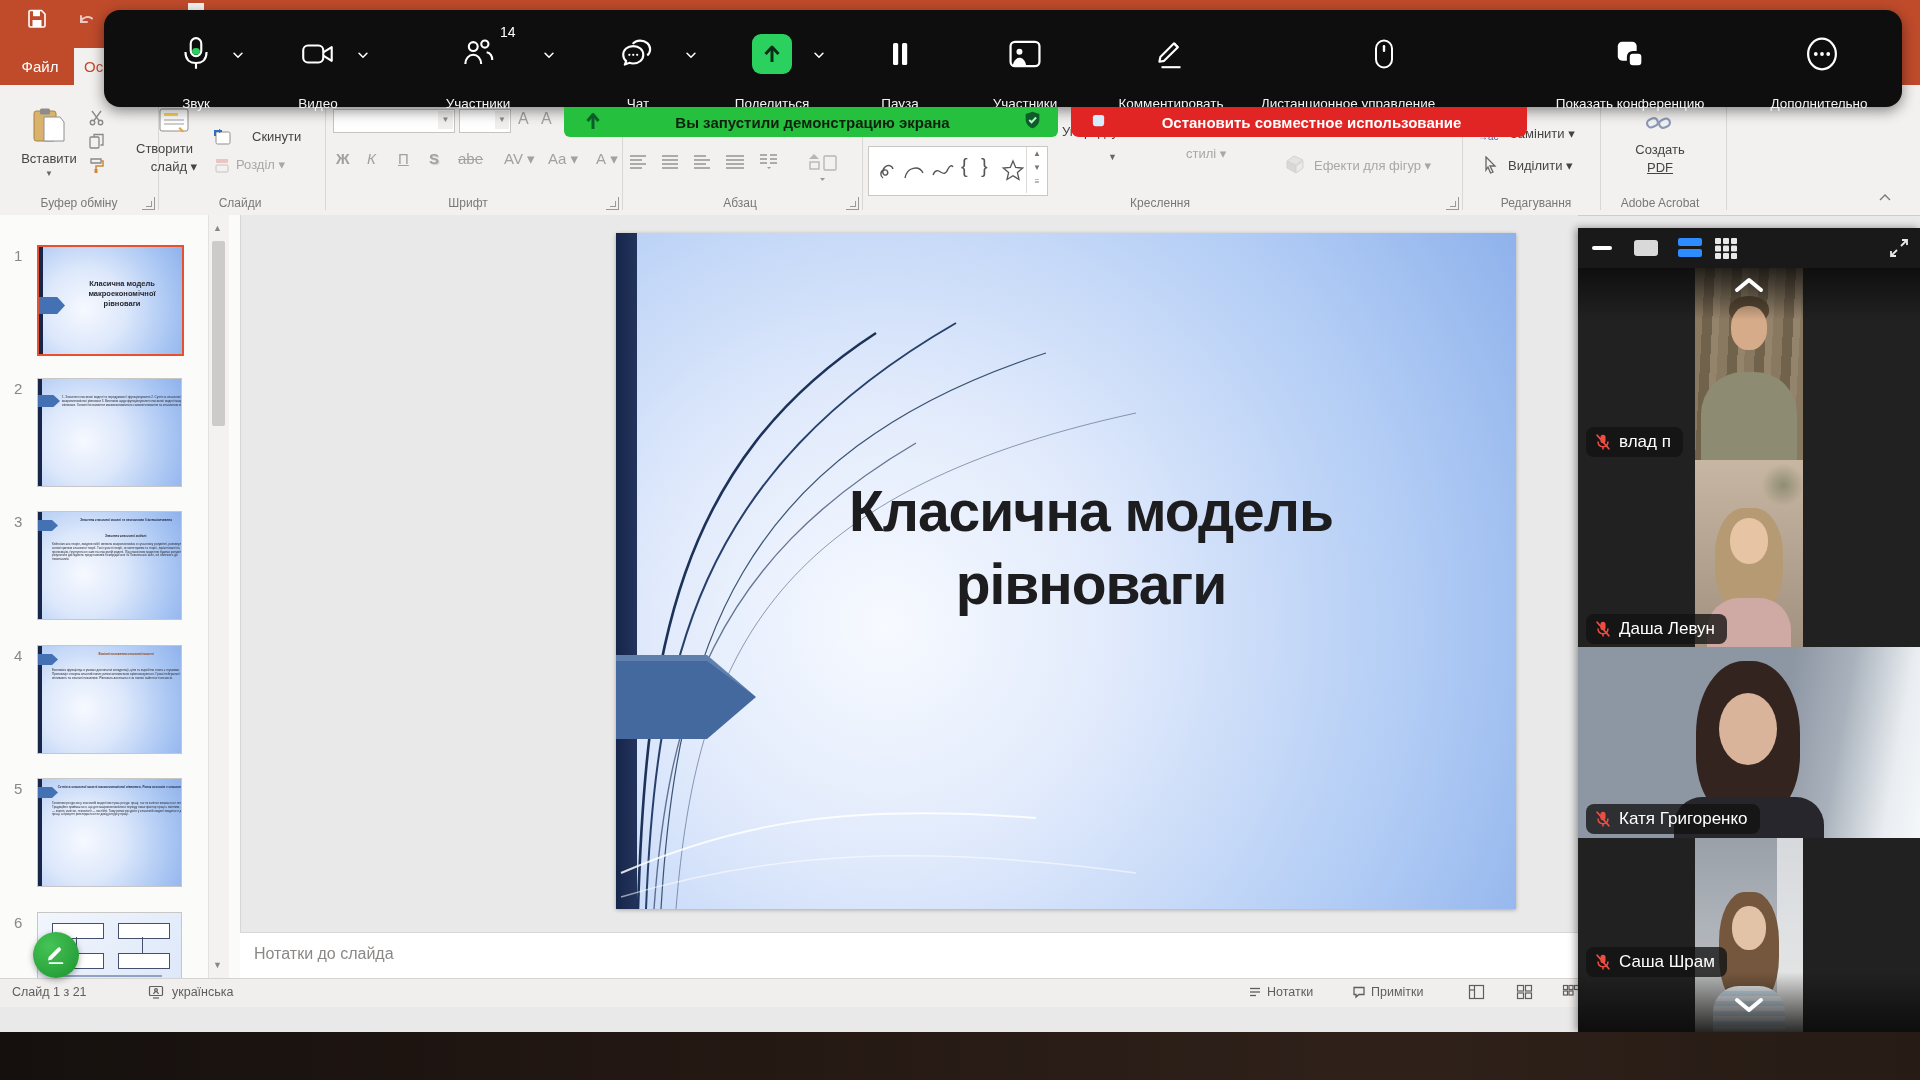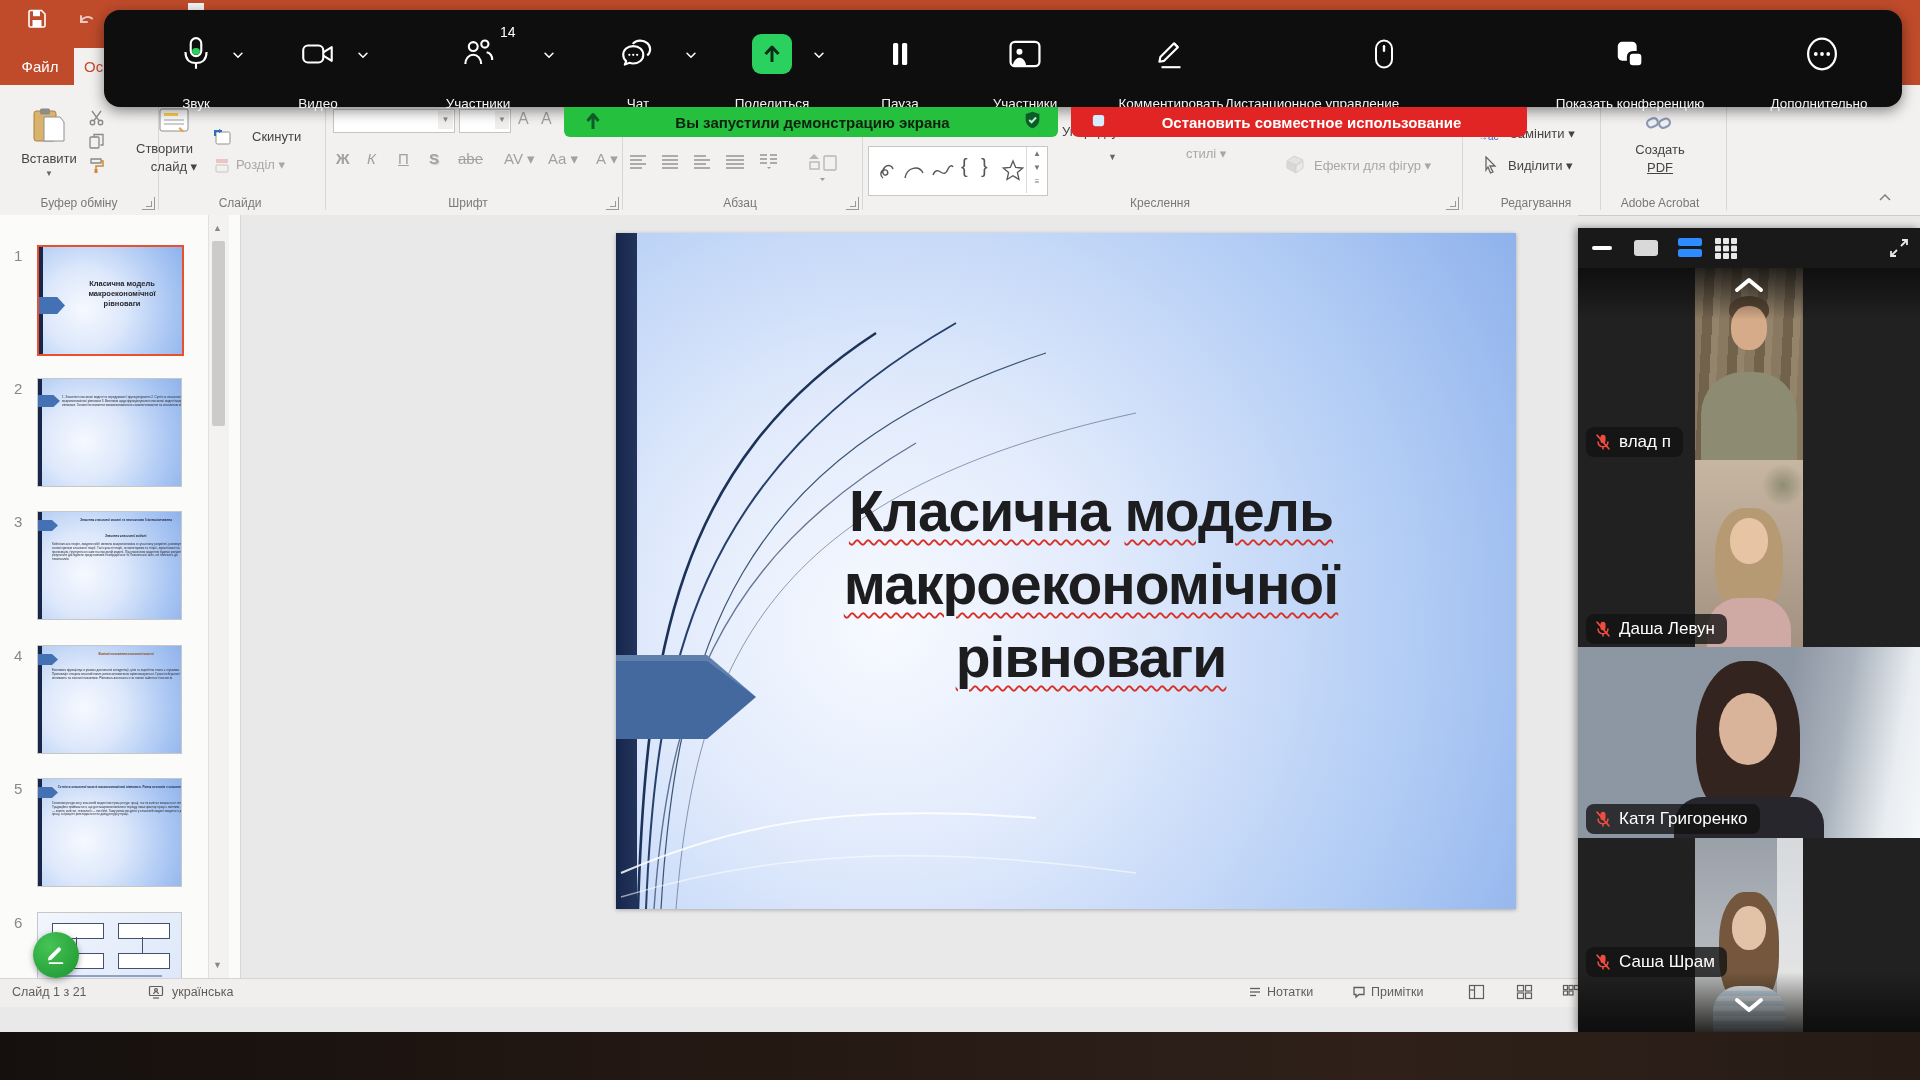--- a/index.html
+++ b/index.html
@@ -28,21 +28,21 @@
   .thumb{position:absolute;left:37px;width:143px;height:107px;background:#fff;border:1px solid #c9c7c5;overflow:hidden;}
   .thumb.sel{border:2px solid #e8502e;outline:1px solid #fff;outline-offset:-4px;}
   .tnum{position:absolute;left:14px;font-size:15px;color:#8a8886;}
   .mini-bg{position:absolute;inset:0;background:radial-gradient(circle at 32% 58%,#f6f9ff 0%,#dde8fb 35%,#a9c6f3 75%,#8fb2ec 100%);}
   .mini-strip{position:absolute;left:0;top:0;width:4px;height:100%;background:#18264a;}
   .mini-arrow{position:absolute;background:#4470b4;}
   .tiny{position:absolute;font-size:6px;line-height:1.3;transform:scale(.5);transform-origin:0 0;width:196%;color:#2c2c34;}
   
   #editarea{left:240px;top:215px;width:1338px;height:717px;background:#e9e9e9;}
   #slide{left:616px;top:233px;width:900px;height:676px;background:radial-gradient(circle at 30% 58%,#f7faff 0%,#e2ebfc 30%,#b3cdf5 70%,#8fb2ec 100%);box-shadow:0 1px 4px rgba(0,0,0,.28);}
-  .sq{text-decoration:underline;text-decoration-style:wavy;text-decoration-color:#d93025;text-decoration-thickness:2px;text-underline-offset:8px;}
+  .sq{text-decoration-style:wavy;text-decoration-color:#d93025;text-decoration-thickness:2px;text-underline-offset:8px;}
   
   #notesbar{left:240px;top:932px;width:1338px;height:46px;background:#fff;border-top:1px solid #d9d7d5;}
   #statusbar{left:0;top:978px;width:1920px;height:28px;background:#f0efee;border-top:1px solid #d6d4d2;font-size:12.5px;color:#605e5c;}
   
   #panel{left:1578px;top:228px;width:342px;height:804px;background:#212121;overflow:hidden;box-shadow:-2px 0 8px rgba(0,0,0,.4);}
   .chip{position:absolute;left:8px;height:30px;background:rgba(18,18,18,.78);border-radius:8px;display:inline-flex;align-items:center;padding:0 12px 0 8px;gap:7px;}
   .chip span{color:#fff;font-size:17px;white-space:nowrap;}
   .vchev{position:absolute;left:50%;transform:translateX(-50%);color:#fff;}
   
   #taskbar{left:0;top:1032px;width:1920px;height:48px;background:linear-gradient(90deg,#15100e 0%,#241813 38%,#2f211a 72%,#261b15 100%);}
@@ -258,21 +258,20 @@
       <path d="M38 676 C52 480 96 330 300 210" fill="none" stroke="rgba(30,50,90,.65)" stroke-width="1.4"></path>
       <path d="M5 640 C120 590 230 570 420 585" fill="none" stroke="rgba(255,255,255,.85)" stroke-width="2"></path>
       <path d="M5 664 C150 620 300 610 520 640" fill="none" stroke="rgba(255,255,255,.55)" stroke-width="1.5"></path>
     </svg>
     <svg class="abs" width="140" height="84" viewBox="0 0 140 84" style="left:0;top:422px;">
       <polygon points="0,0 91,0 140,42 91,84 0,84" fill="#44699f"></polygon>
       <polygon points="0,0 91,0 140,42 91,6 0,6" fill="rgba(255,255,255,.15)"></polygon>
     </svg>
     <div class="abs" id="slide-title" style="left:60px;top:242px;width:830px;text-align:center;font-size:57px;line-height:73px;font-weight:bold;color:#1d1d20;letter-spacing:-1px;">
         <div><span class="sq">Класична</span> <span class="sq">модель</span></div>
-        <div><span class="sq">макроекономічної</span></div>
         <div><span class="sq">рівноваги</span></div>
       </div>
   </div>
 
   <div class="abs" id="thumbpane">
       <div class="tnum" style="top: 32px;">1</div>
       <div class="thumb sel" style="top: 30px;">
         <div class="mini-bg" style=""></div>
         <div class="mini-strip" style=""></div>
         <div class="mini-arrow" style="left: 0px; top: 50px; width: 26px; height: 17px; clip-path: polygon(0px 0px, 70% 0px, 100% 50%, 70% 100%, 0px 100%);"></div>
@@ -321,20 +320,23 @@
         <div style="position: absolute; left: 104px; top: 24px; width: 1px; height: 16px; background: rgb(68, 80, 110);"></div>
         <div style="position: absolute; left: 20px; top: 62px; width: 104px; height: 2px; background: rgb(143, 162, 196);"></div>
       </div>
     </div>
   <div class="abs" style="left:208px;top:215px;width:20px;height:763px;background:#f3f2f1;border-left:1px solid #e3e1df;">
     <div style="position:absolute;left:4px;top:8px;color:#8a8886;font-size:9px;">▲</div>
     <div style="position:absolute;left:3px;top:26px;width:13px;height:185px;background:#cdcbc9;border-radius:2px;"></div>
     <div style="position:absolute;left:4px;bottom:8px;color:#8a8886;font-size:9px;">▼</div>
   </div>
 
+  <div class="abs" id="notesbar">
+    <span class="lbl" style="position:absolute;left:14px;top:12px;font-size:16px;color:#8a8886;">Нотатки до слайда</span>
+  </div>
 
   <div class="abs" id="statusbar">
     <span class="lbl" style="position:absolute;left:12px;top:6px;">Слайд 1 з 21</span>
     <span style="position:absolute;left:148px;top:5px;">
       <svg width="16" height="16" viewBox="0 0 16 16" fill="none" stroke="#605e5c" stroke-width="1.2">
           <rect x="1.5" y="2.5" width="13" height="9" rx="1"></rect>
           <line x1="5" y1="14" x2="11" y2="14"></line>
           <circle cx="8" cy="6" r="1.4"></circle>
           <path d="M5.5 10c.5-1.6 1.4-2.4 2.5-2.4s2 .8 2.5 2.4"></path>
         </svg>
@@ -480,21 +482,21 @@
         </div>
         <div class="zt-label" style="left: 1067px;">Комментировать</div>
       </div>
       <div style="position: absolute; left: 0px; top: 0px; width: 0px; height: 0px;">
         <div style="position: absolute; left: 1260px; top: 24px; width: 40px; height: 40px; display: flex; align-items: center; justify-content: center;">
           <svg width="36" height="40" viewBox="0 0 36 36">
             <rect x="10" y="4.5" width="16" height="27" rx="8" fill="none" stroke="#fff" stroke-width="2"></rect>
             <rect x="16.8" y="9" width="2.4" height="7" rx="1.2" fill="#fff"></rect>
           </svg>
         </div>
-        <div class="zt-label" style="left: 1208px;">Дистанционное управление</div>
+        <div class="zt-label" style="left: 1244px;">Дистанционное управление</div>
       </div>
       <div style="position: absolute; left: 0px; top: 0px; width: 0px; height: 0px;">
         <div style="position: absolute; left: 1506px; top: 24px; width: 40px; height: 40px; display: flex; align-items: center; justify-content: center;">
           <svg width="40" height="40" viewBox="0 0 36 36">
             <rect x="7" y="7" width="17" height="17" rx="4" fill="#fff"></rect>
             <rect x="16.5" y="16.5" width="13" height="13" rx="4" fill="#fff" stroke="#0e0e0e" stroke-width="2.6"></rect>
           </svg>
         </div>
         <div class="zt-label" style="left: 1526px;">Показать конференцию</div>
       </div>

